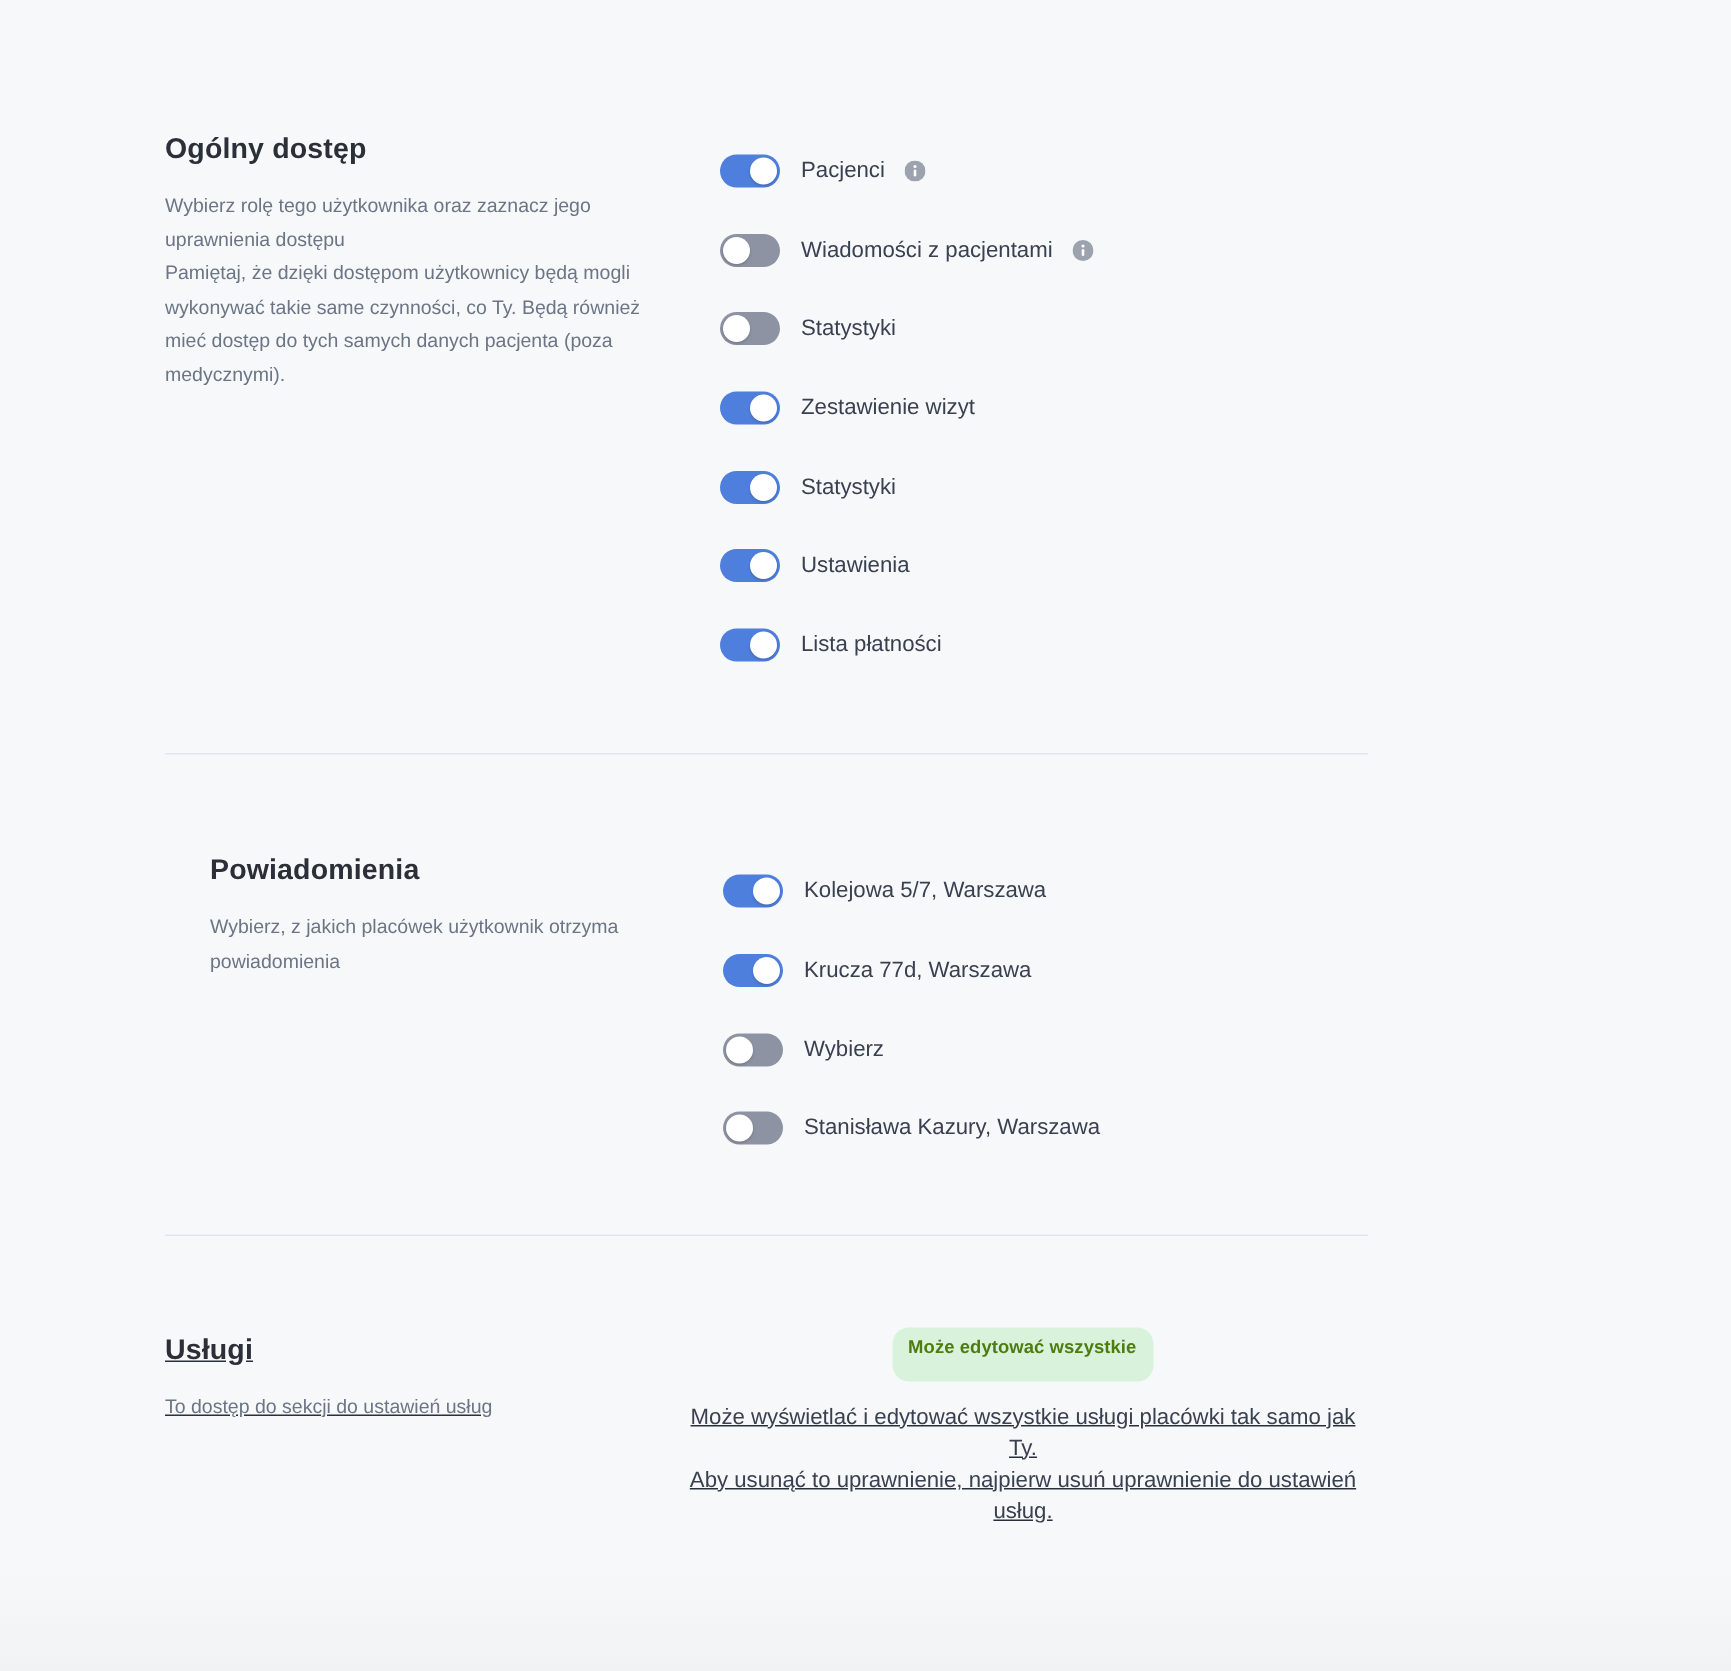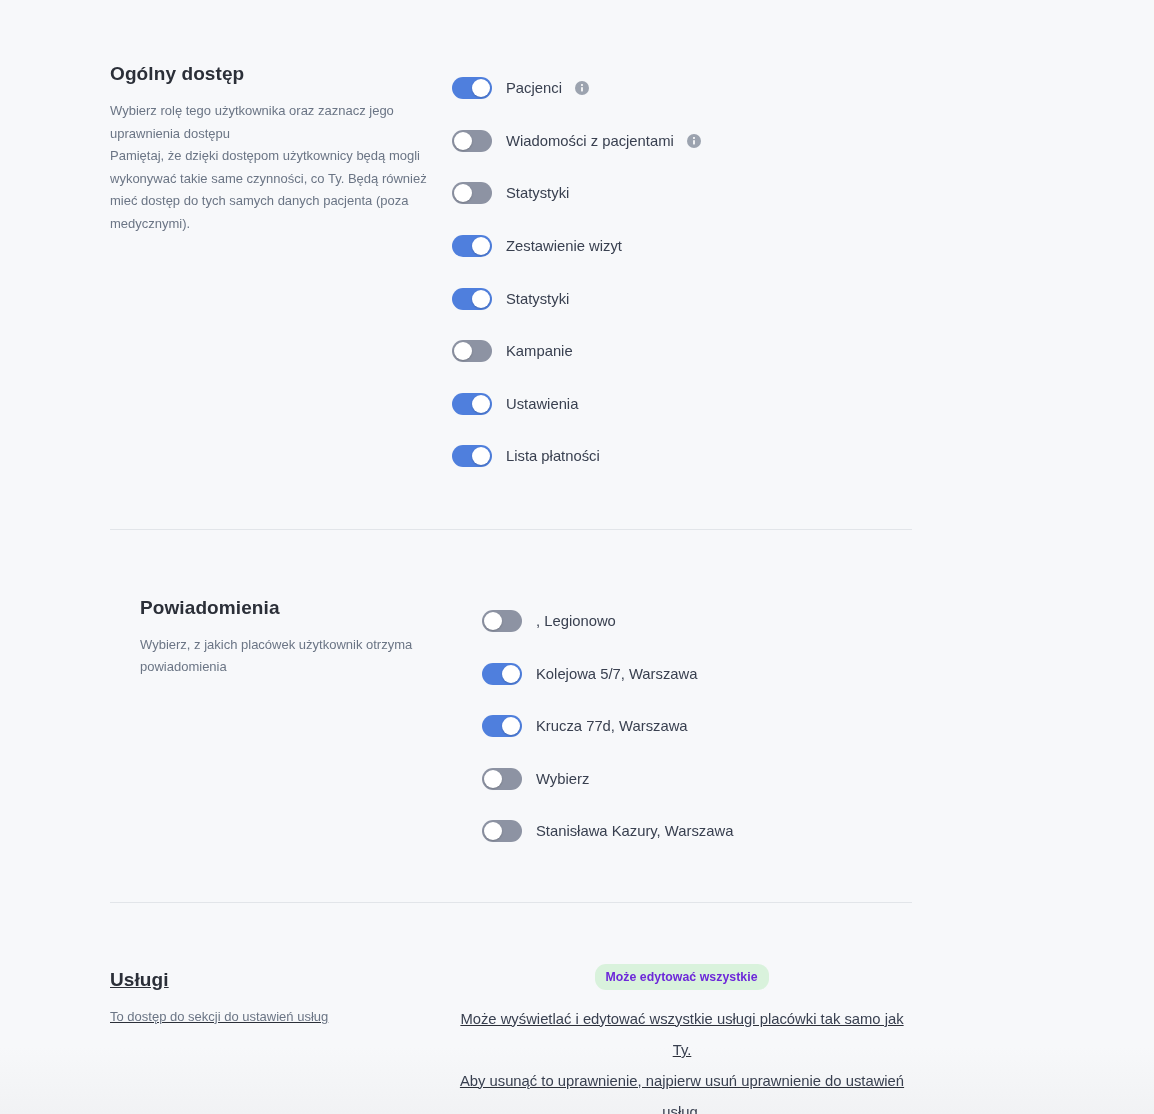--- a/index.html
+++ b/index.html
@@ -131,41 +131,41 @@
   .divider {
     height: 1px;
     background: #e2e5e9;
     width: 802px;
   }
 
   
   .badge {
     display: inline-block;
     background: #d9f2dc;
-    color: #6d28d9;
+    color: #4d7c0f;
     font-size: 12.3px;
     font-weight: bold;
     line-height: 14px;
-    padding: 6px 11px 6px 10px;
+    padding: 6px 11px 16px 10px;
     border-radius: 11px;
     letter-spacing: .05px;
   }
 
   .service-text {
     margin-top: 14px;
     font-size: 14.8px;
-    line-height: 31px;
+    line-height: 21px;
     color: #394050;
     max-width: 470px;
   }
 
   .service-text p { margin: 0; }
 
   
-  .sec-general { padding-top: 60px; }
+  .sec-general { padding-top: 86px; gap: 28px; }
   .sec-general .section-left { padding-top: 2px; }
   .divider-1-wrap { padding-top: 46px; }
   .sec-notify { padding-top: 63px; }
   .sec-notify .section-left { padding-top: 3px; margin-left: 30px; }
   .divider-2-wrap { padding-top: 44px; }
   .sec-services { padding-top: 61px; text-decoration: underline; }
   .sec-services .section-left { padding-top: 4px; }
   .sec-services .section-right { padding-top: 0px; }
 </style>
 </head>
@@ -221,26 +221,20 @@
             </div>
             <span class="toggle-label">Zestawienie wizyt</span>
           </div>
           <div class="toggle-row">
             <div class="switch on" role="switch" aria-checked="true">
               <span class="knob"></span>
             </div>
             <span class="toggle-label">Statystyki</span>
           </div>
           <div class="toggle-row">
-            <div class="switch" role="switch" aria-checked="false">
-              <span class="knob"></span>
-            </div>
-            <span class="toggle-label">Kampanie</span>
-          </div>
-          <div class="toggle-row">
             <div class="switch on" role="switch" aria-checked="true">
               <span class="knob"></span>
             </div>
             <span class="toggle-label">Ustawienia</span>
           </div>
           <div class="toggle-row">
             <div class="switch on" role="switch" aria-checked="true">
               <span class="knob"></span>
             </div>
             <span class="toggle-label">Lista płatności</span>
@@ -253,26 +247,20 @@
     </div>
 
     <div class="section sec-notify">
       <div class="section-left">
         <div class="section-title">Powiadomienia</div>
         <div class="section-desc">
           <p>Wybierz, z jakich placówek użytkownik otrzyma powiadomienia</p>
         </div>
       </div>
       <div class="section-right toggle-list" id="notify-toggle-list">
-          <div class="toggle-row">
-            <div class="switch" role="switch" aria-checked="false">
-              <span class="knob"></span>
-            </div>
-            <span class="toggle-label">, Legionowo</span>
-          </div>
           <div class="toggle-row">
             <div class="switch on" role="switch" aria-checked="true">
               <span class="knob"></span>
             </div>
             <span class="toggle-label">Kolejowa 5/7, Warszawa</span>
           </div>
           <div class="toggle-row">
             <div class="switch on" role="switch" aria-checked="true">
               <span class="knob"></span>
             </div>

